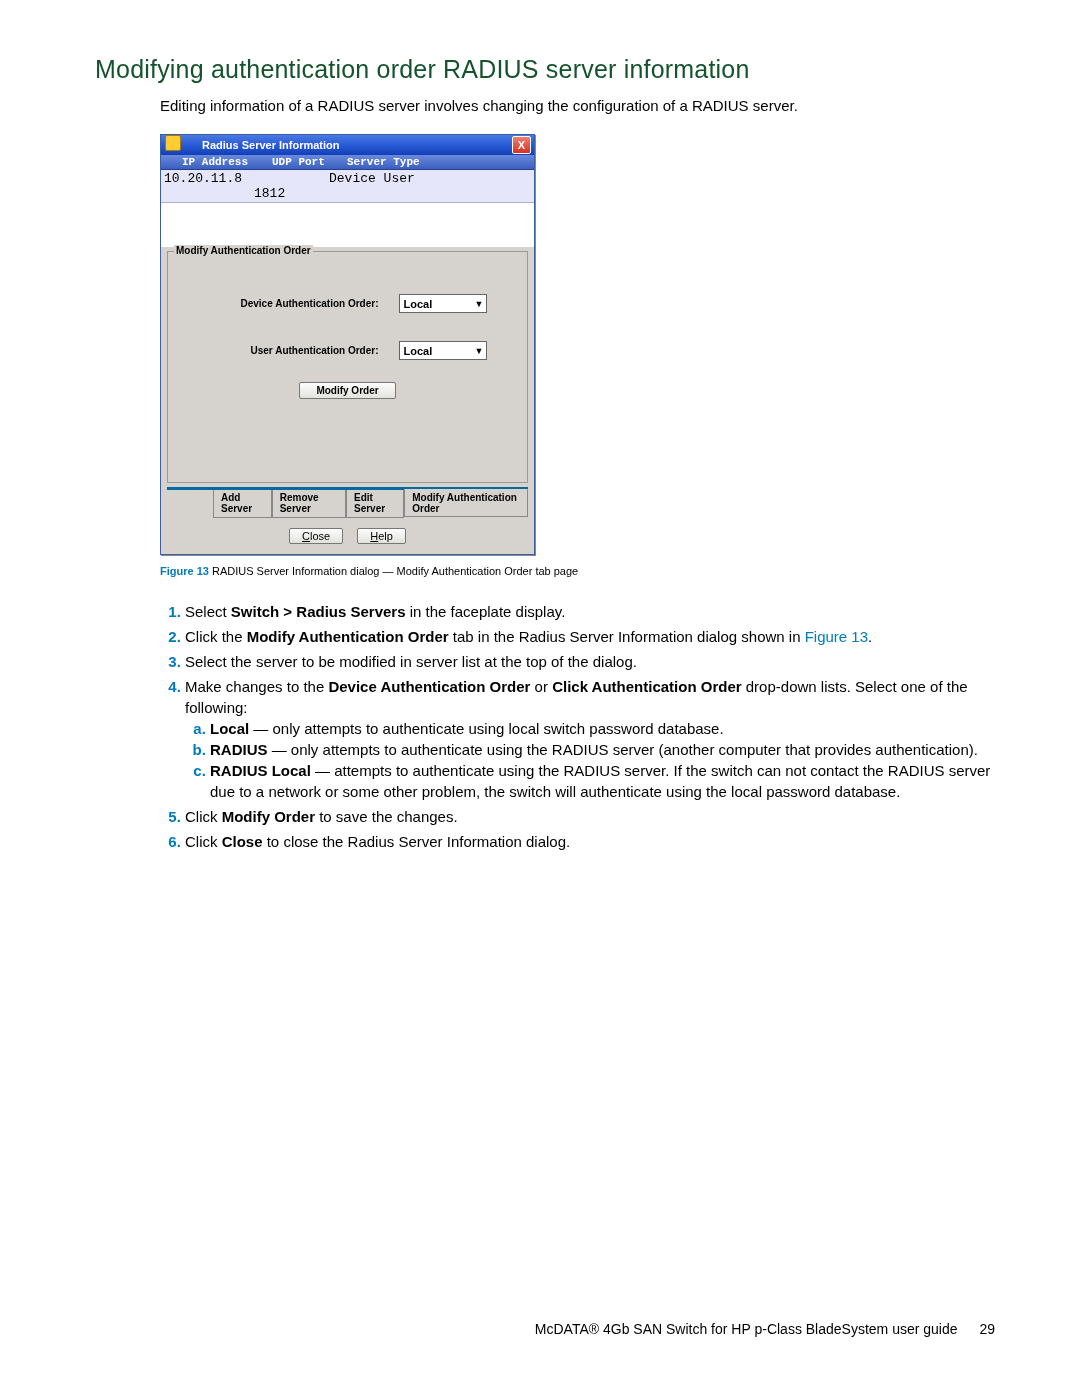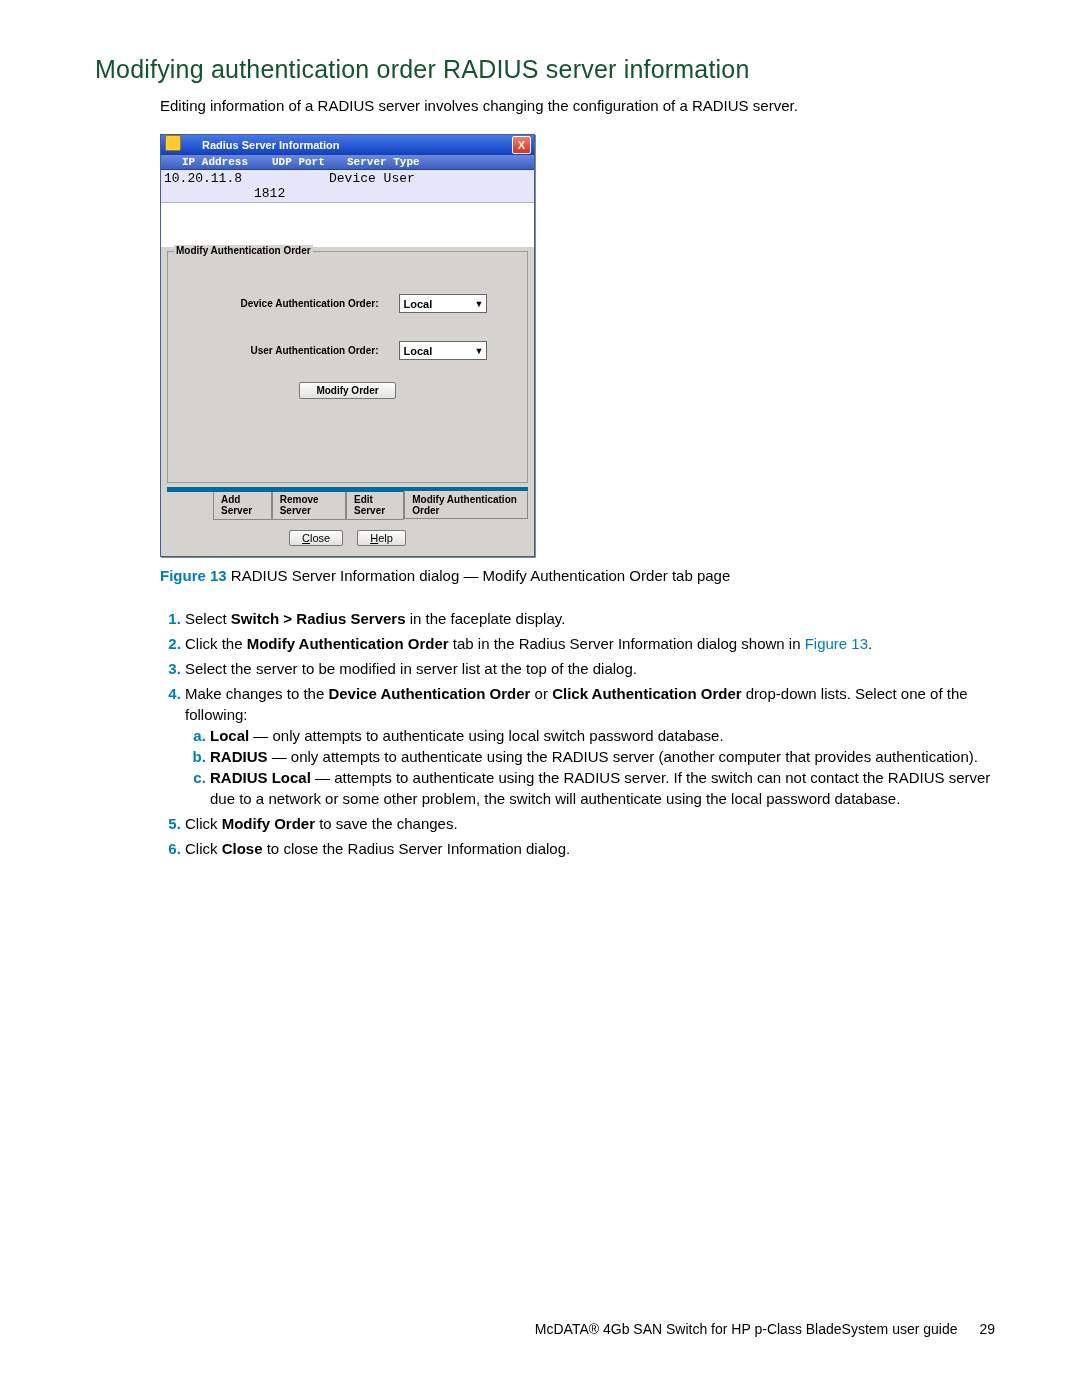--- a/index.html
+++ b/index.html
@@ -117,21 +117,21 @@
   .combo {
     width:80px; height:17px; background:#fff; border:1px solid #666;
     display:flex; align-items:center; justify-content:space-between;
     padding:0 2px 0 4px; font-size:11px; font-weight:bold;
   }
   .combo .caret { font-size:9px; }
 
   .modify-order-btn-wrap { text-align:center; margin-top:22px; }
 
   .tabs {
-    display:flex; gap:0; margin:0 6px; border-top:5px solid #0369a1;padding-left:46px;
+    display:flex; gap:0; margin:0 6px; border-top:3px solid #0369a1;padding-left:46px;
   }
   .tab {
     background:#d6d3ce; border:1px solid #888; border-top:none;
     padding:2px 7px; font-size:10px; font-weight:bold;
     position:relative;
   }
   .tab.active {
     background:#d6d3ce; border-top:1px solid #d6d3ce; top:-1px;
   }
   .dlg-footer {
@@ -145,21 +145,21 @@
   }
   .winbtn-sm {
     background: linear-gradient(#fdfdfd,#e2e2dd);
     border:1px solid #777; padding:2px 16px; font-size:10px; font-weight:bold;
     border-radius:2px;
   }
   .underline-first::first-letter { text-decoration: underline; }
 
   
   .figure-caption {
-    margin-left:65px; font-size:15px; margin-top:4px; margin-bottom:24px;
+    margin-left:65px; font-size:11px; margin-top:4px; margin-bottom:24px;
   }
   .figure-caption .fig-label { color:#007cba; font-weight:bold; }
 
   
   ol.steps {
     margin-left:65px; padding-left:25px; font-size:15px; line-height:1.4;
   }
   ol.steps > li { margin-bottom:4px; }
   ol.steps > li::marker { color:#007cba; font-weight:bold; }
   ol.sub {

